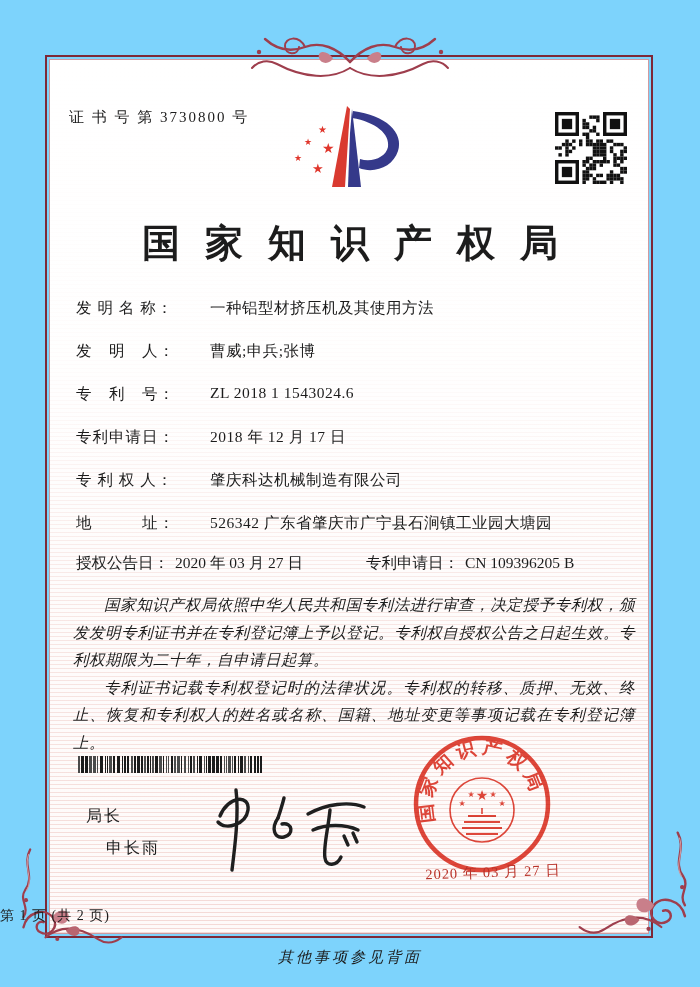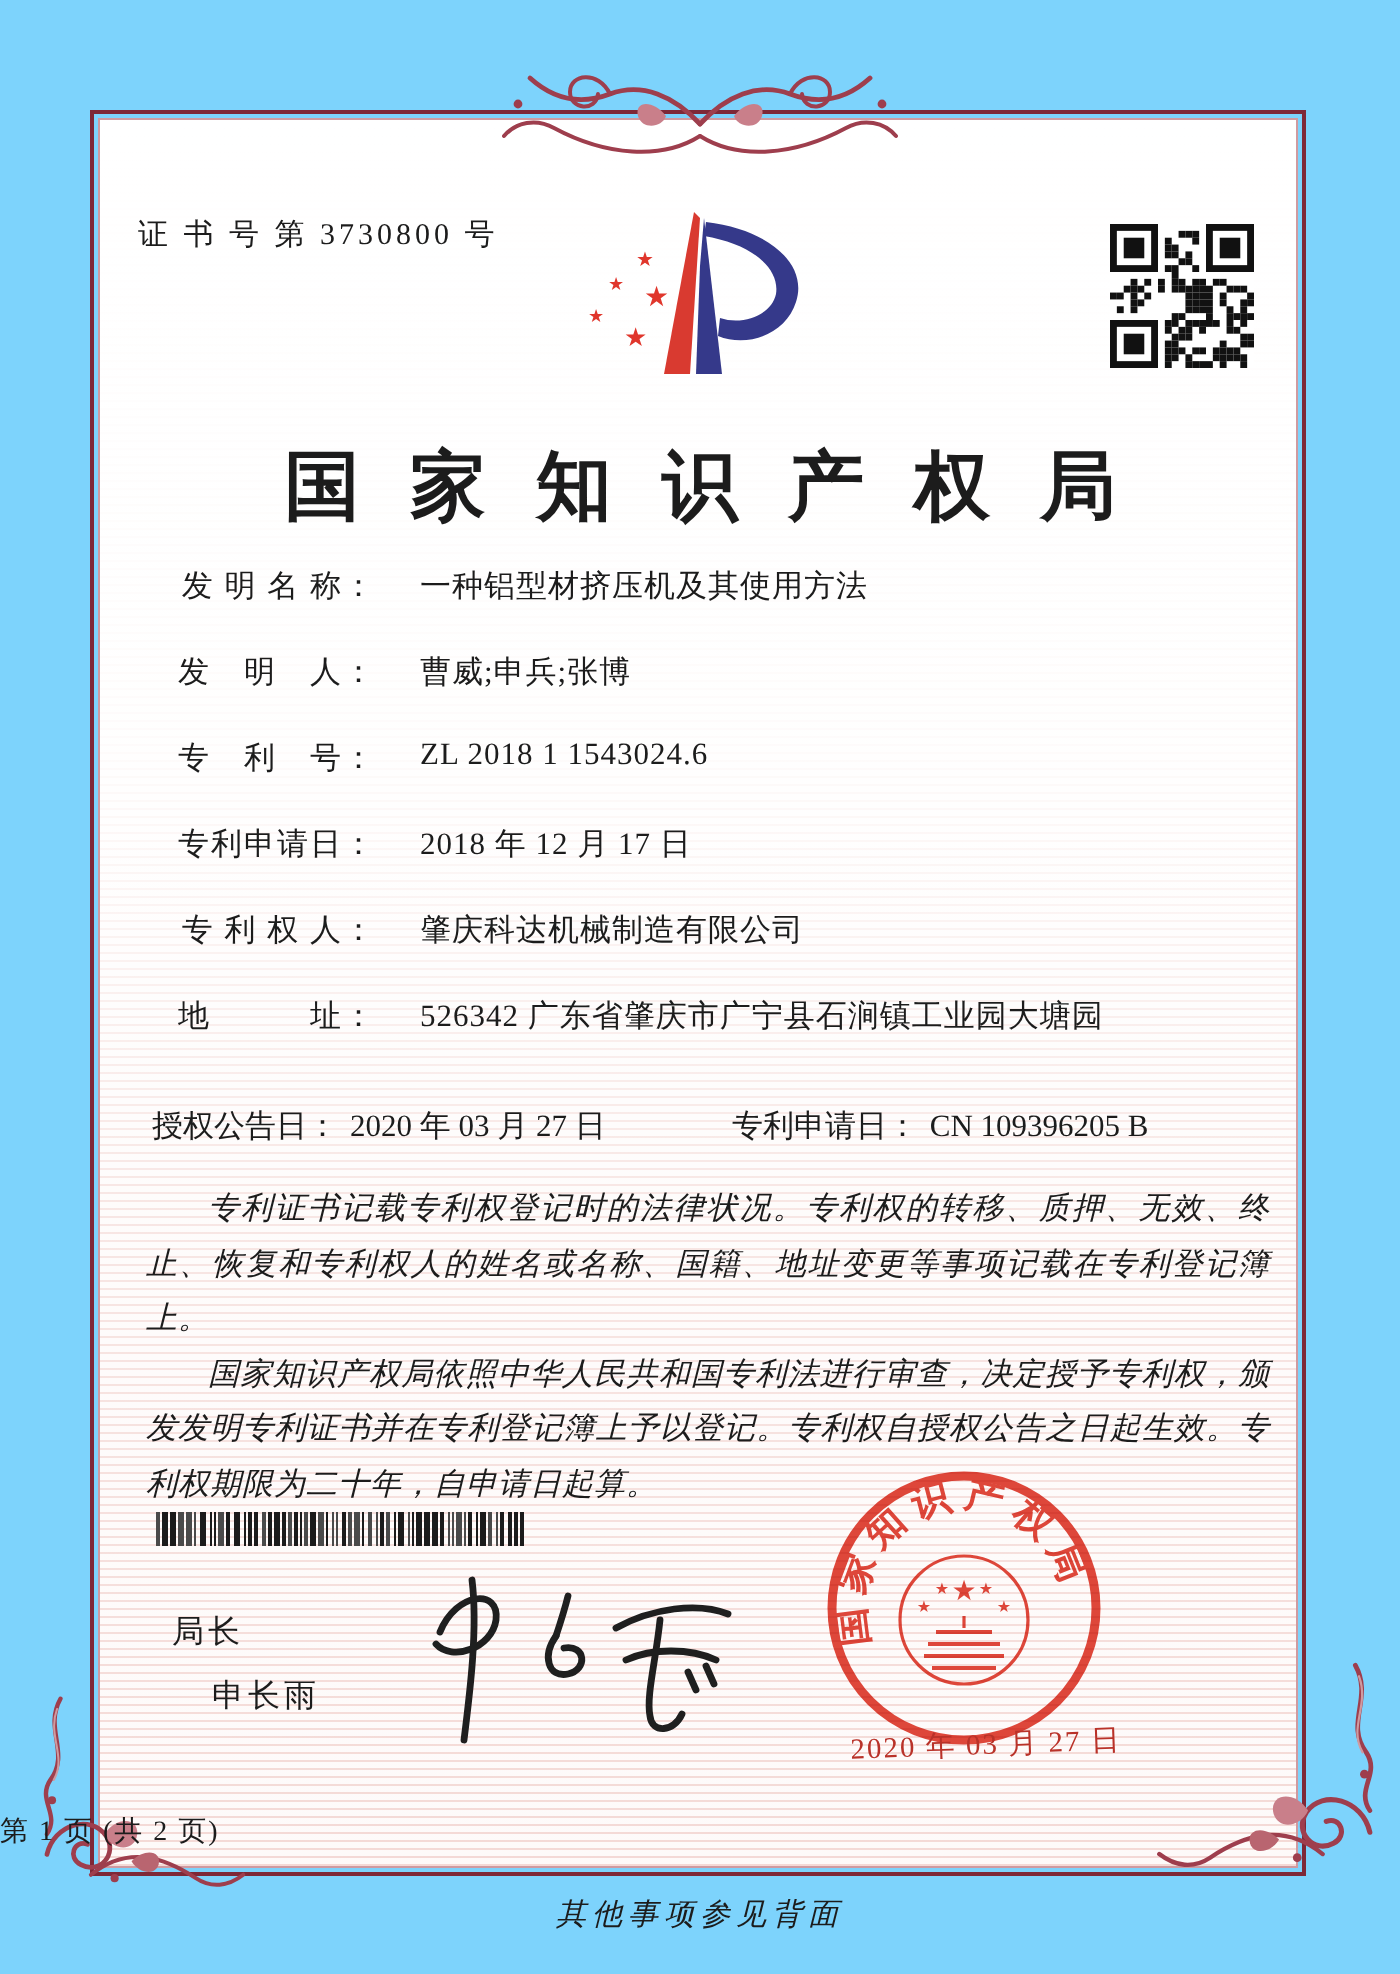--- a/index.html
+++ b/index.html
@@ -21,21 +21,21 @@
                       rgba(255,255,255,.55) 62%, rgba(255,255,255,.30) 100%),
       repeating-linear-gradient(180deg, #efc9c4 0px, #efc9c4 1px, #fdf8f7 1px, #fdf8f7 4px);
   }
   .cert-no { position:absolute; left:69px; top:108px; font-size:15px; letter-spacing:2px; }
   .logo { position:absolute; left:288px; top:103px; }
   .qr { position:absolute; left:555px; top:112px; }
   .title {
     position:absolute; left:0; top:218px; width:700px; text-align:center;
     font-size:38px; font-weight:700; letter-spacing:25px; text-indent:25px;
   }
-  .fields { position:absolute; left:76px; top:283px; width:560px;text-align:right; }
+  .fields { position:absolute; left:76px; top:298px; width:560px; }
   .field-row { height:20px; margin-bottom:23px; display:flex; font-size:15.5px; white-space:nowrap; }
   .field-label { width:112px; letter-spacing:1px; flex:none; }
   .field-value { margin-left:22px; letter-spacing:.5px; }
   .grant-row { position:absolute; left:76px; top:553px; width:560px; font-size:15.5px; display:flex; }
   .grant-no { position:absolute; left:290px; }
   .body-text {
     position:absolute; left:73px; top:591px; width:562px;
     font-size:15.5px; line-height:27.5px; font-style:italic; letter-spacing:.5px;
     text-align:justify;
   }
@@ -270,22 +270,22 @@
   <div class="grant-row">
     <span>授权公告日：</span>
     <span style="margin-left:6px">2020 年 03 月 27 日</span>
     <span class="grant-no">
       <span>专利申请日：</span>
       <span style="margin-left:2px">CN 109396205 B</span>
     </span>
   </div>
 
   <div class="body-text">
+    <p>国家知识产权局依照中华人民共和国专利法进行审查，决定授予专利权，颁发发明专利证书并在专利登记簿上予以登记。专利权自授权公告之日起生效。专利权期限为二十年，自申请日起算。</p>
     <p>专利证书记载专利权登记时的法律状况。专利权的转移、质押、无效、终止、恢复和专利权人的姓名或名称、国籍、地址变更等事项记载在专利登记簿上。</p>
-    <p>国家知识产权局依照中华人民共和国专利法进行审查，决定授予专利权，颁发发明专利证书并在专利登记簿上予以登记。专利权自授权公告之日起生效。专利权期限为二十年，自申请日起算。</p>
   </div>
 
   <svg class="barcode" id="barcode-svg" width="186" height="17" viewBox="0 0 186 17">
       <rect x="0" y="0" width="2" height="17" fill="#4a4a4a"></rect>
       <rect x="3" y="0" width="3" height="17" fill="#1b1b1b"></rect>
       <rect x="7" y="0" width="3" height="17" fill="#1b1b1b"></rect>
       <rect x="11" y="0" width="3" height="17" fill="#4a4a4a"></rect>
       <rect x="15" y="0" width="3" height="17" fill="#4a4a4a"></rect>
       <rect x="19" y="0" width="1" height="17" fill="#4a4a4a"></rect>
       <rect x="22" y="0" width="3" height="17" fill="#1b1b1b"></rect>

